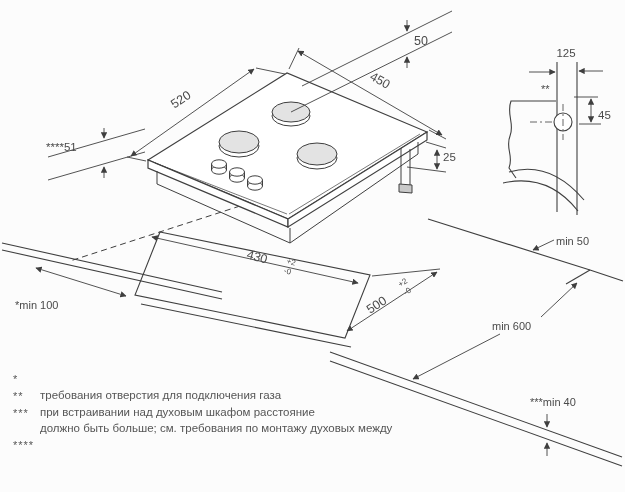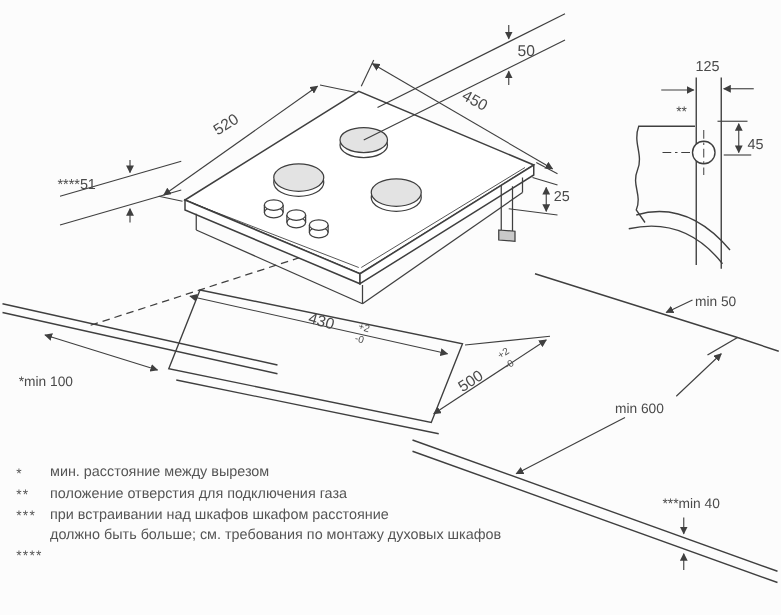--- a/index.html
+++ b/index.html
@@ -213,34 +213,33 @@
   </g>
   <text class="dim-mid" x="566" y="57" text-anchor="middle">125</text>
   <text class="dim-mid" x="598" y="119">45</text>
   <text class="dim-min" x="541" y="93">**</text>
 </svg>
 
 <div class="legend">
   <div class="legend-item">
     <span class="lg-marker">*</span>
     <span class="lg-lines">
-      <span>мин. расстояние между вырезом</span>
     </span>
   </div>
   <div class="legend-item">
     <span class="lg-marker">**</span>
     <span class="lg-lines">
-      <span>положение отверстия для подключения газа</span>
+      <span>требования отверстия для подключения газа</span>
     </span>
   </div>
   <div class="legend-item">
     <span class="lg-marker">***</span>
     <span class="lg-lines">
-      <span>при встраивании над шкафов шкафом расстояние</span>
-      <span>должно быть больше; см. требования по монтажу духовых шкафов</span>
+      <span>при встраивании над духовым шкафом расстояние</span>
+      <span>должно быть больше; см. требования по монтажу духовых между</span>
     </span>
   </div>
   <div class="legend-item">
     <span class="lg-marker">****</span>
   </div>
 </div>
 
 </div>
 
 </body></html>

